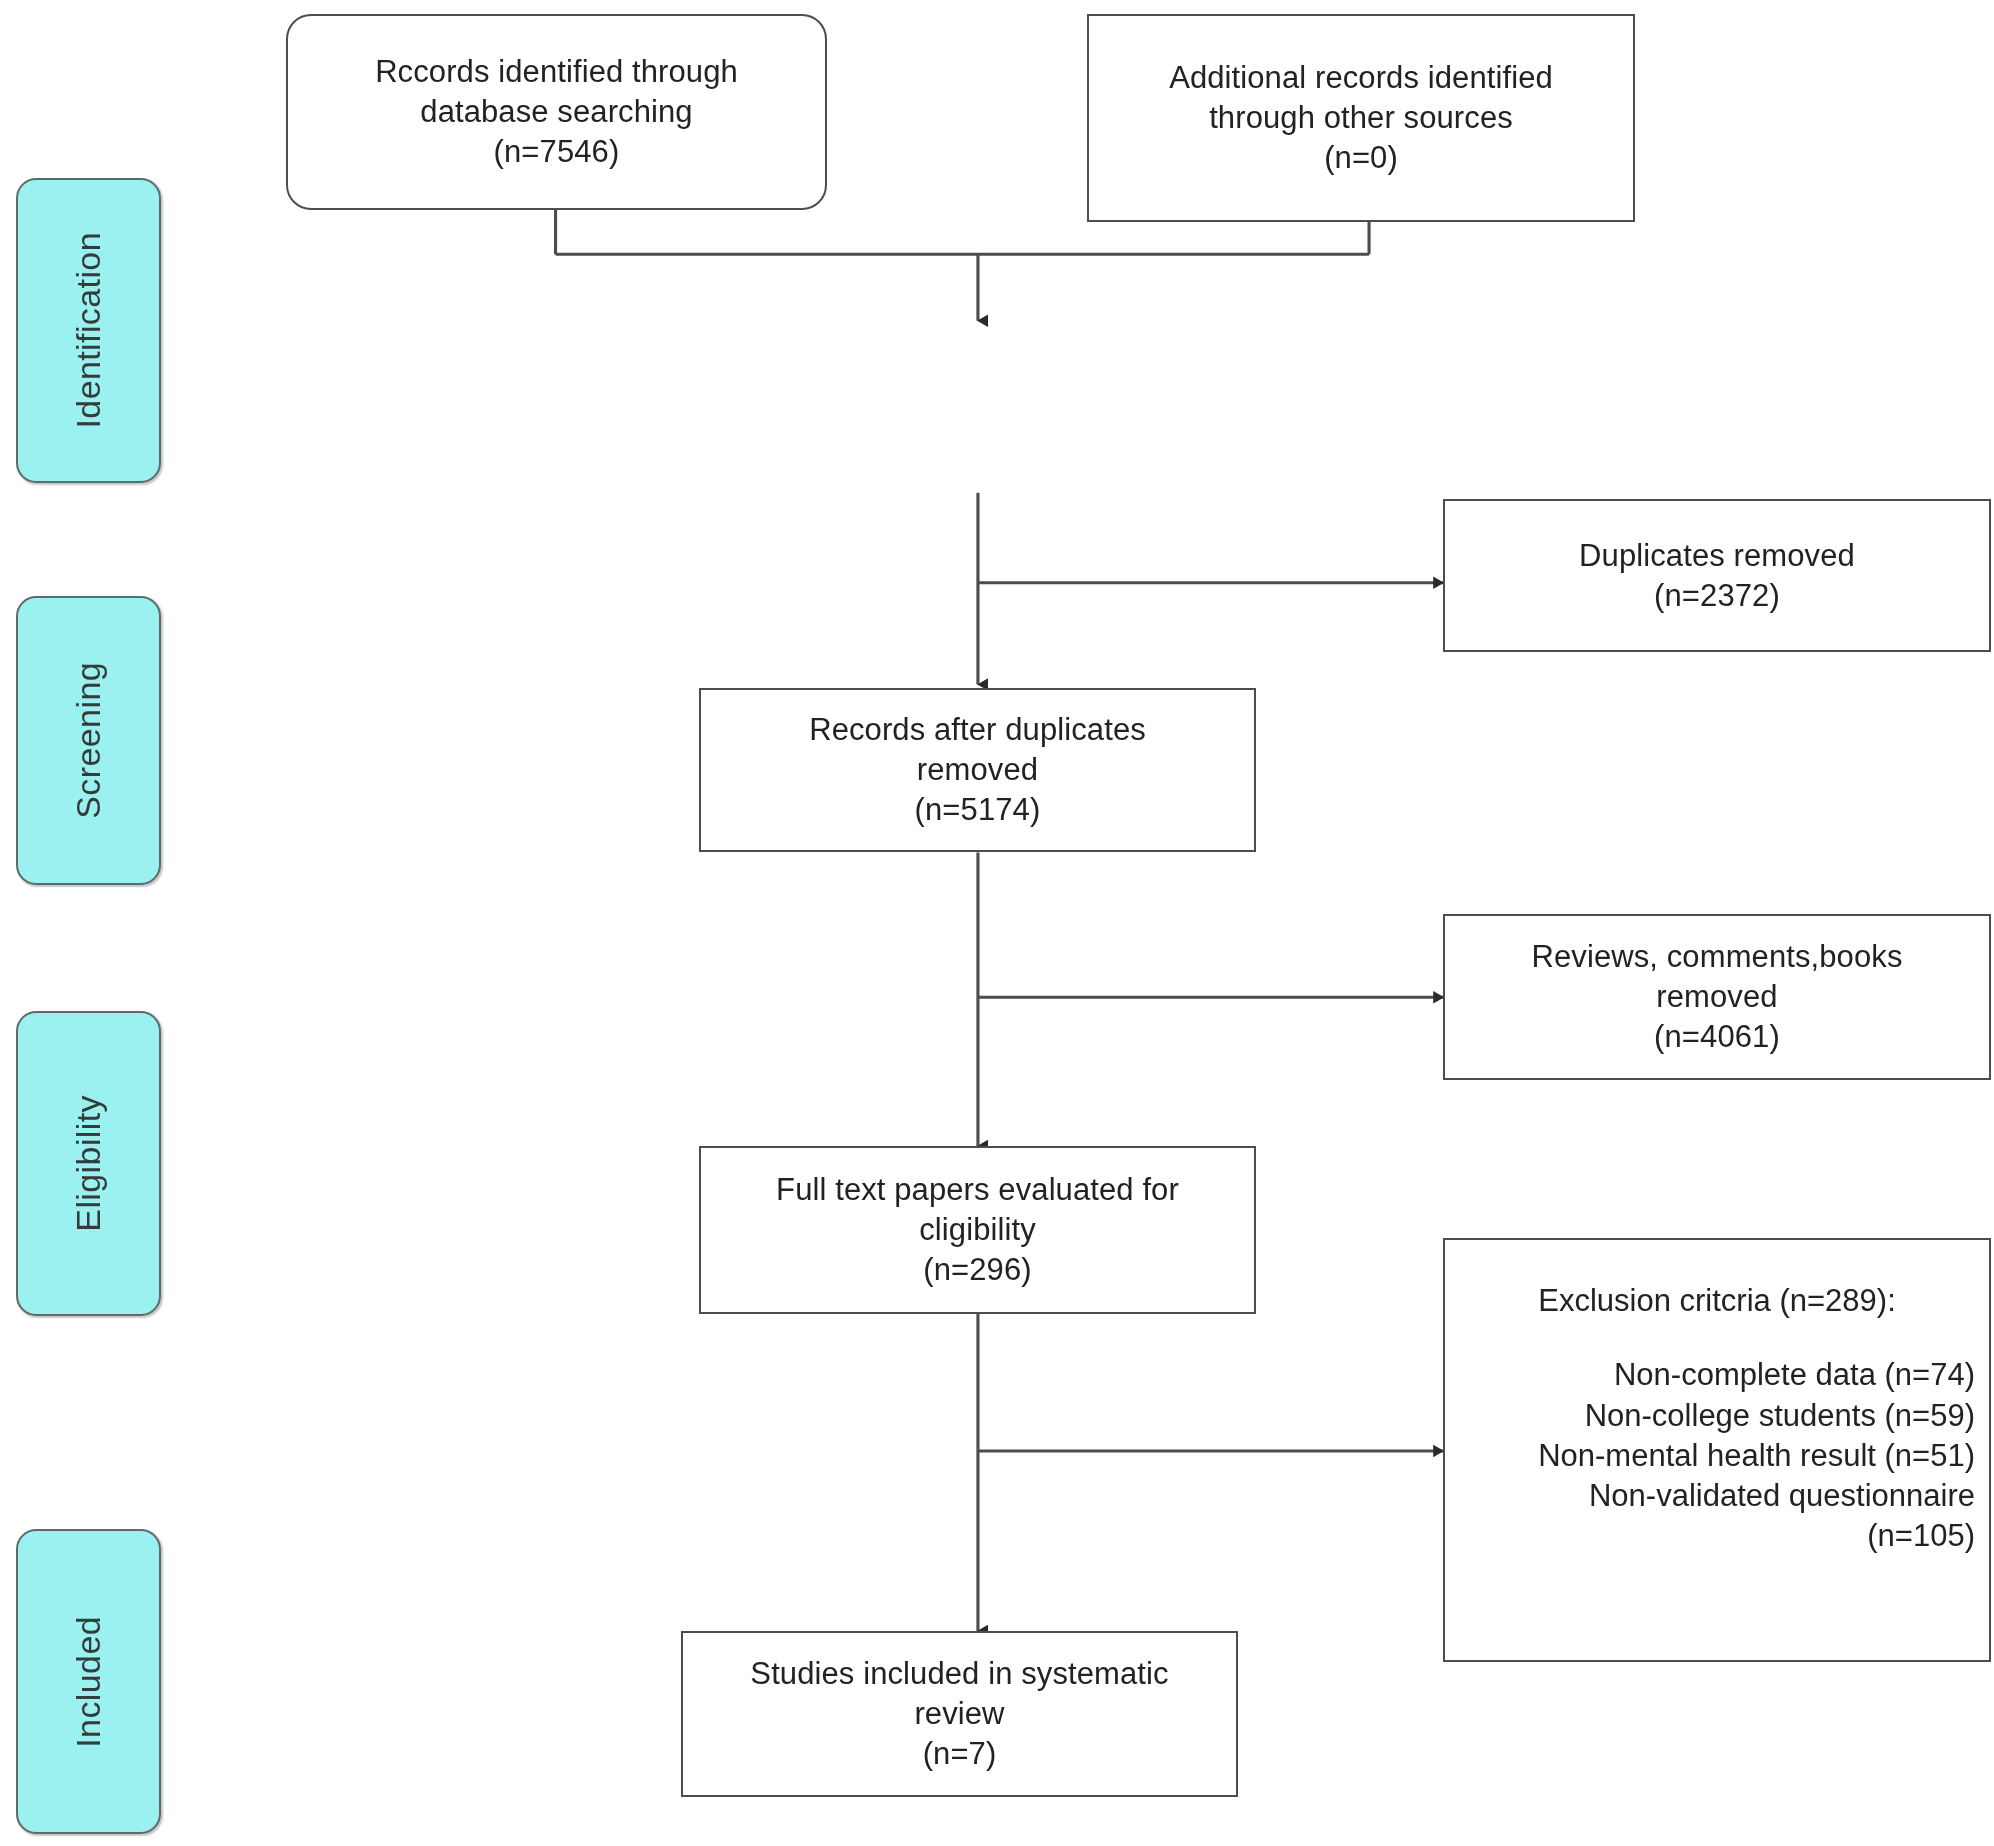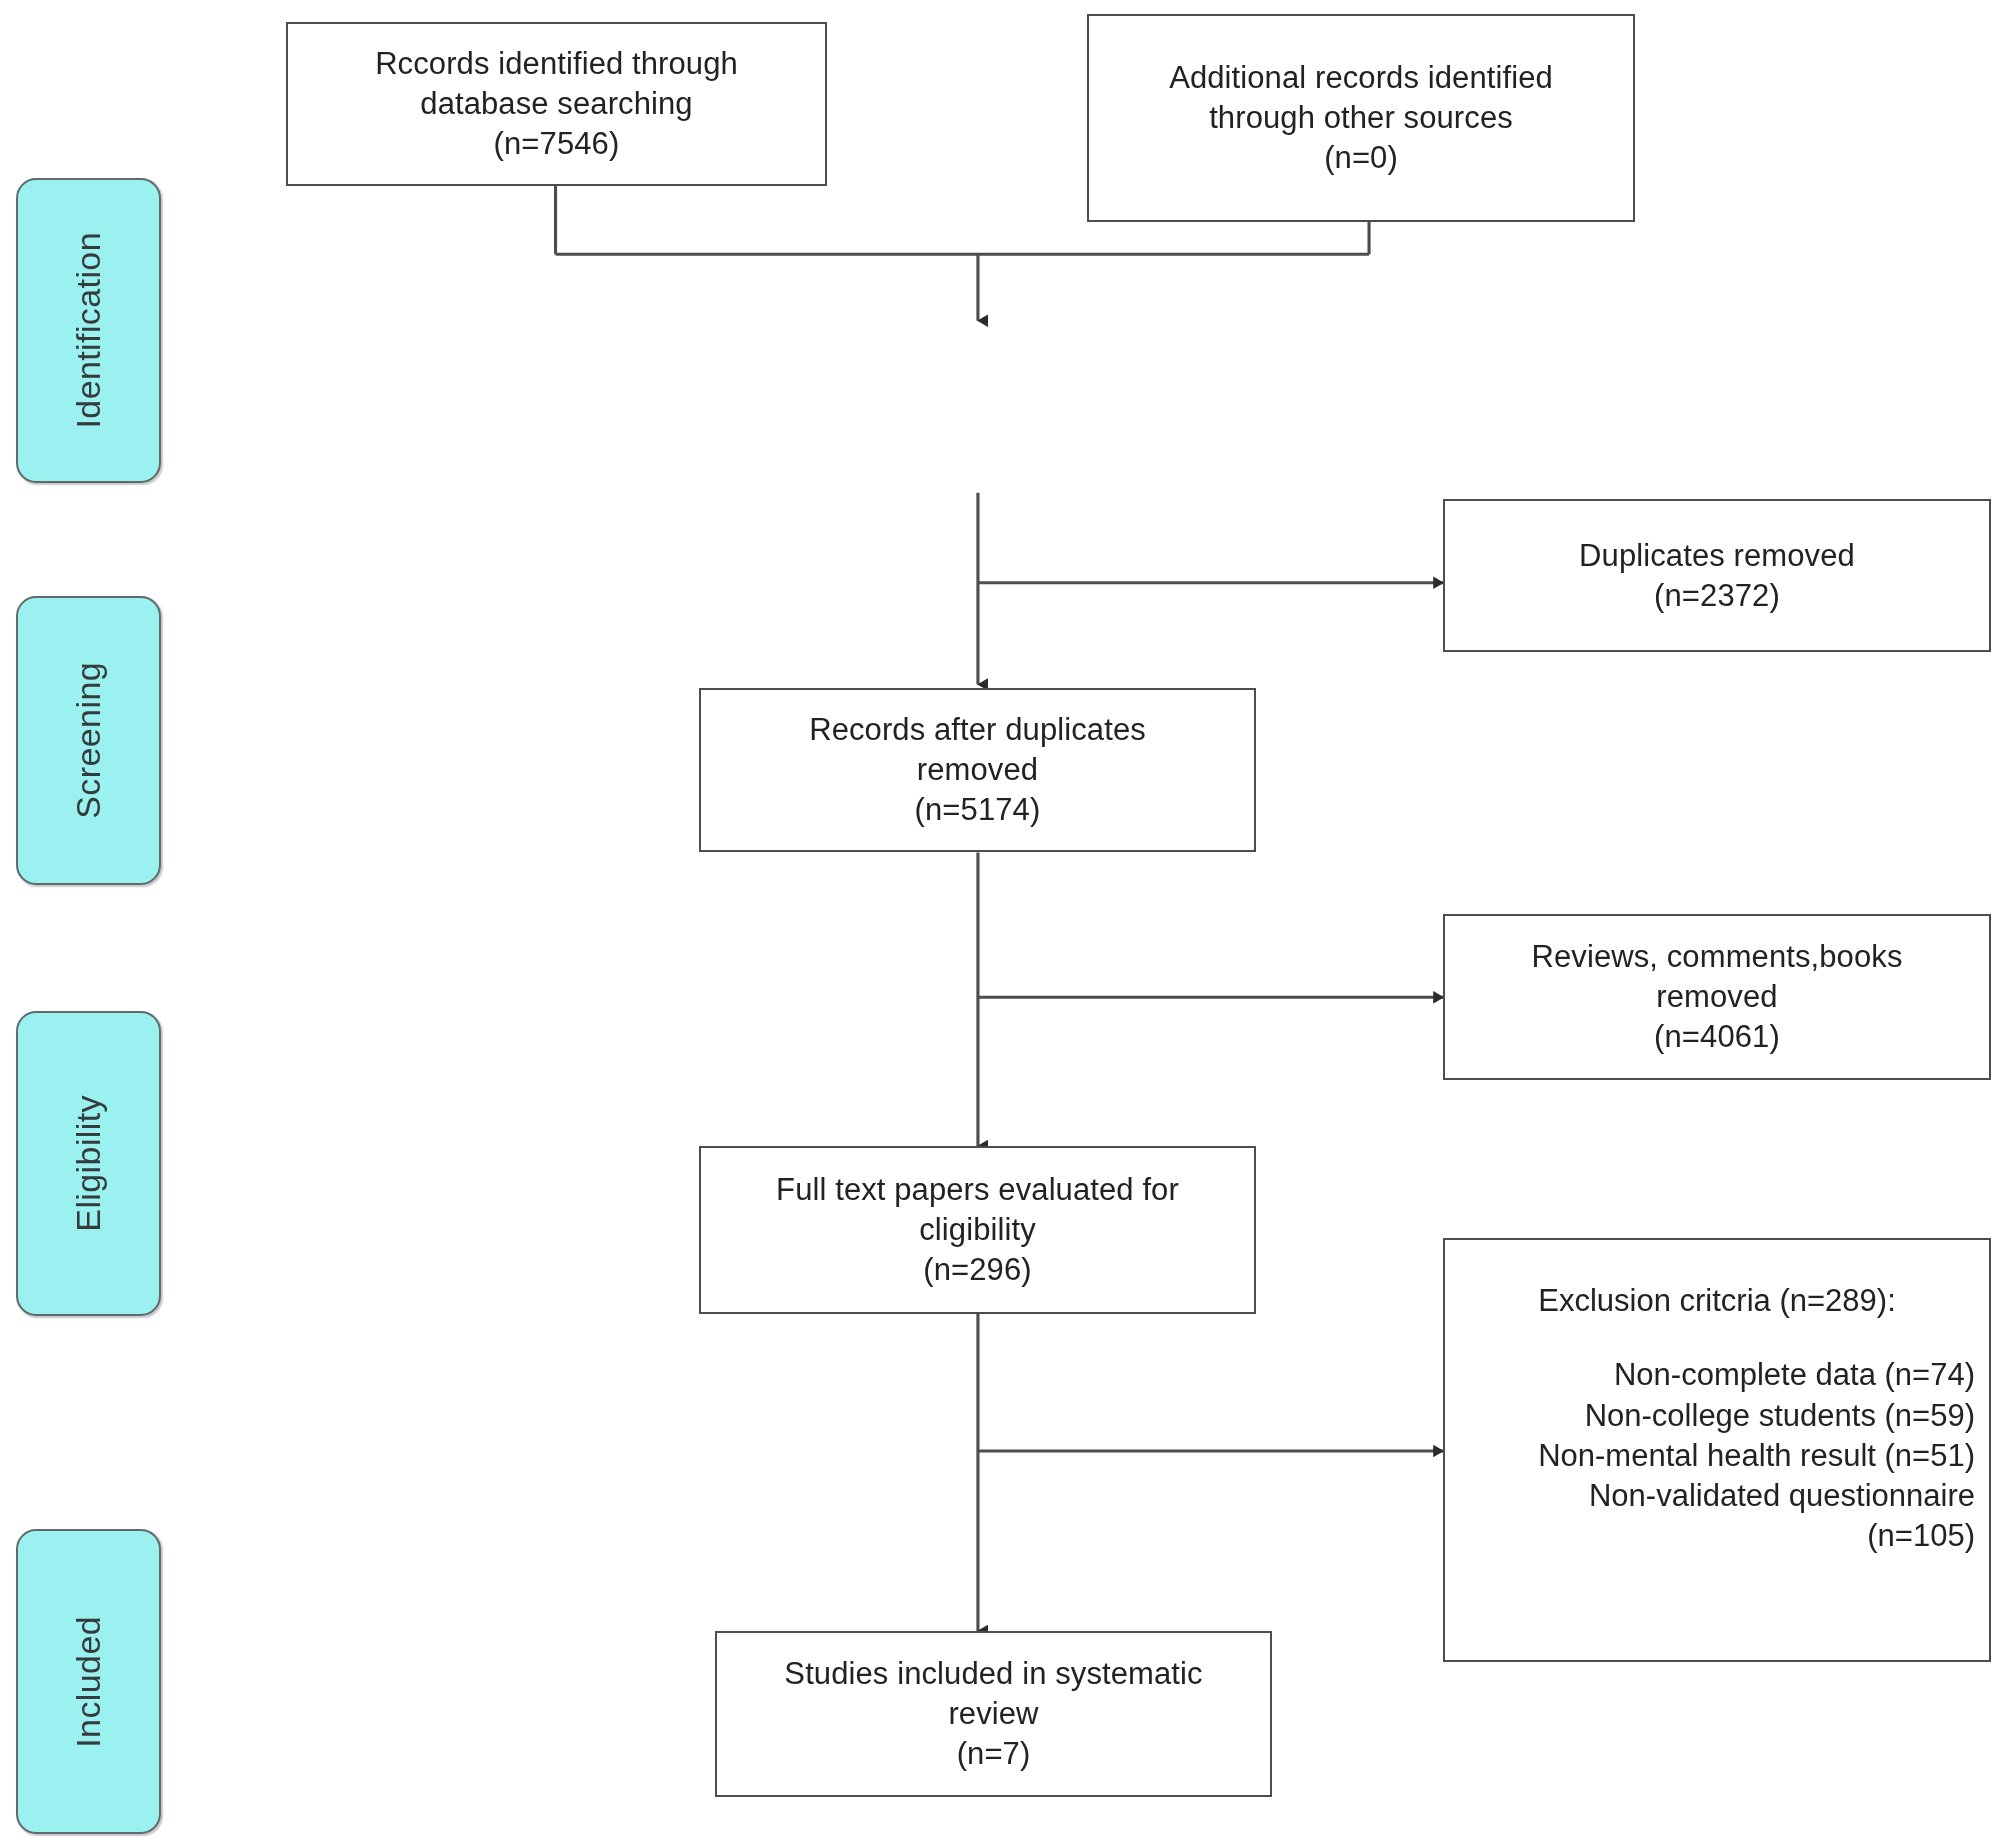--- a/index.html
+++ b/index.html
@@ -137,21 +137,21 @@
   </div>
 
   <div class="stage-box" style="left:15.6px; top:1011px; width:145px; height:305px;">
     <span class="vtext">Eligibility</span>
   </div>
 
   <div class="stage-box" style="left:15.6px; top:1529px; width:145px; height:305px;">
     <span class="vtext">Included</span>
   </div>
 
-  <div class="flow-box" style="left:286px; top:22px; width:541px; height:164px;">
+  <div class="flow-box" style="left:286px; top:14px; width:541px; height:196px;border-radius:25px;">
     <span class="txt">Rccords identified through
 database searching
 (n=7546)</span>
   </div>
 
   <div class="flow-box" style="left:1087px; top:14px; width:548px; height:208px;">
     <span class="txt">Additional records identified
 through other sources
 (n=0)</span>
   </div>
@@ -182,20 +182,20 @@
 
   <div class="excl-box" style="left:1443px; top:1238px; width:548px; height:424px;">
     <span class="excl-head">Exclusion critcria (n=289):</span>
     <span class="excl-list">Non-complete data (n=74)
 Non-college students (n=59)
 Non-mental health result (n=51)
 Non-validated questionnaire
 (n=105)</span>
   </div>
 
-  <div class="flow-box" style="left:715px; top:1631px; width:557px; height:166px;">
+  <div class="flow-box" style="left:681px; top:1631px; width:557px; height:166px;">
     <span class="txt">Studies included in systematic
 review
 (n=7)</span>
   </div>
 
 </div>
 
 
 </body></html>

